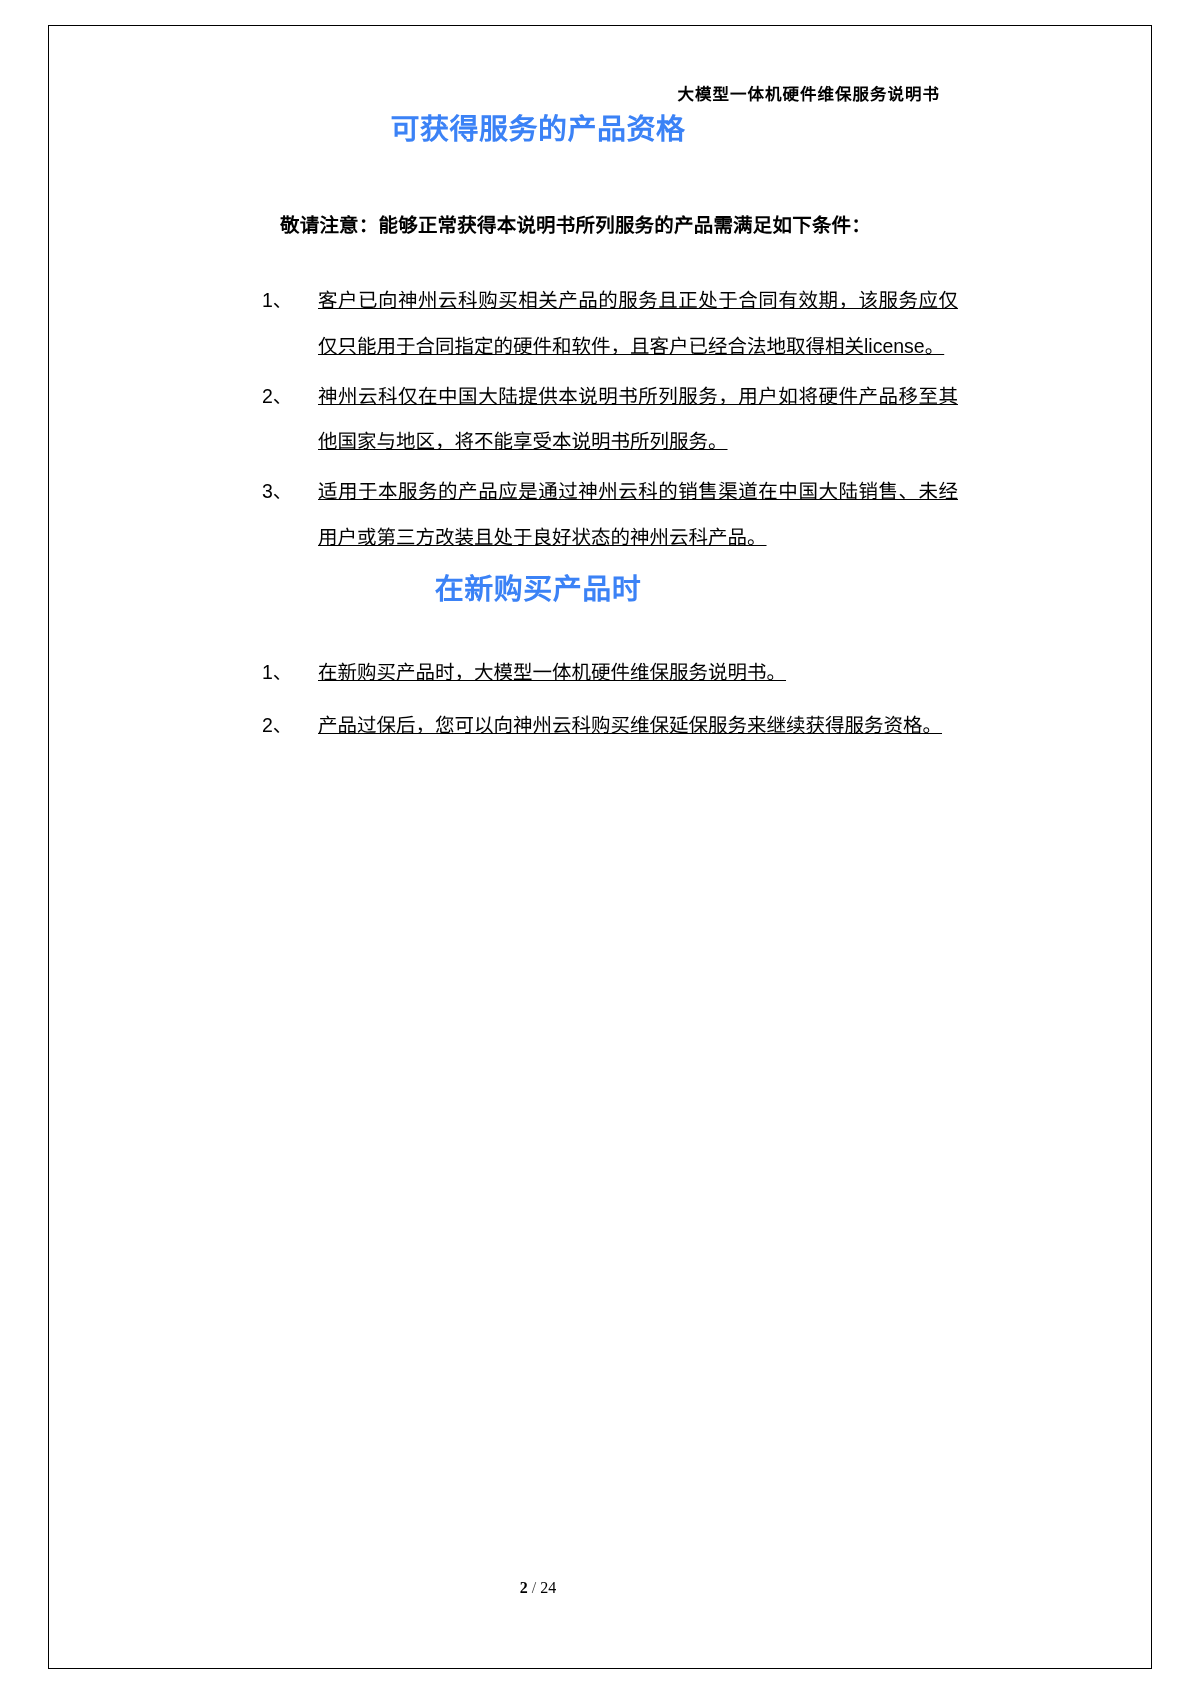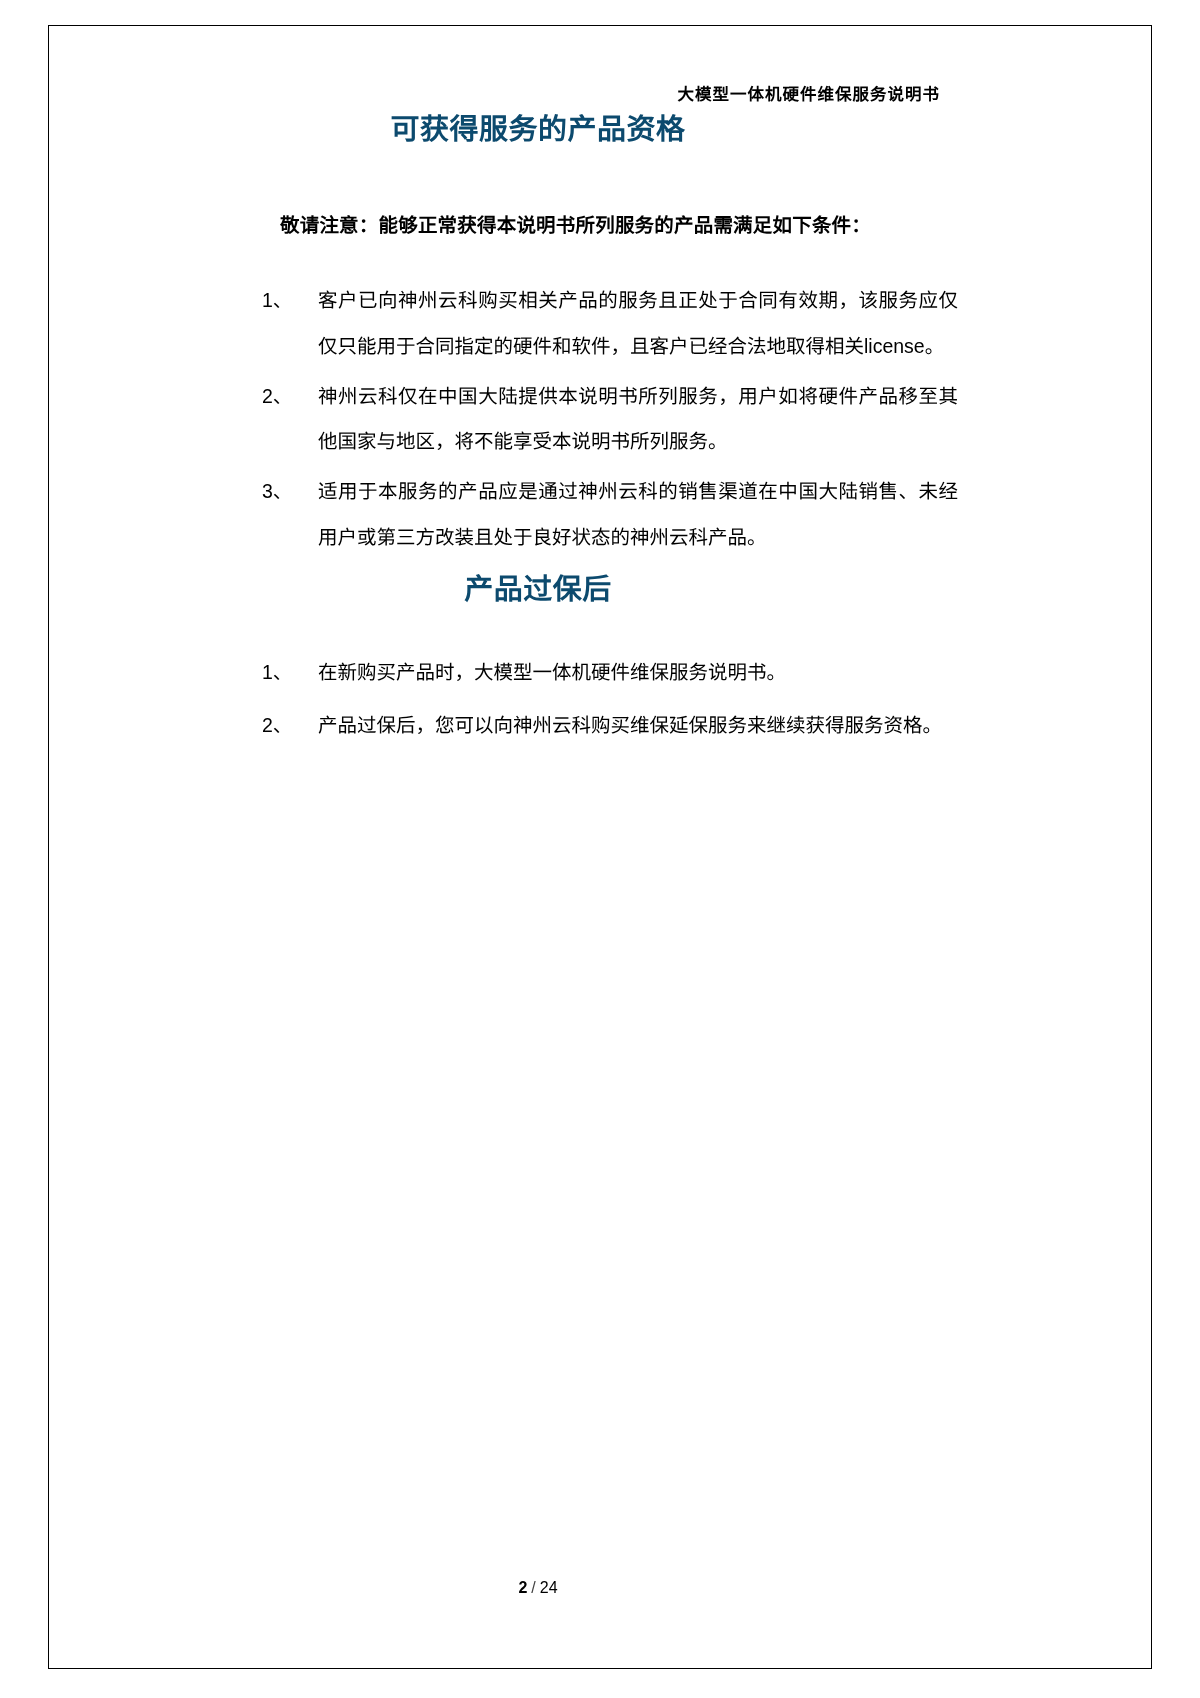--- a/index.html
+++ b/index.html
@@ -45,21 +45,21 @@
     font-family: "DejaVu Serif", "Liberation Serif", serif;
     font-size: 16.5px;
     letter-spacing: 1px;
     color: #000000;
     padding-top: 56px;
     padding-right: 28px;
     font-weight: 600;
   }
   h1.section-title {
     text-align: center;
-    color: #0c4a6e;
+    color: #3b82f6;
     font-size: 29px;
     font-weight: bold;
     margin: 0;
     letter-spacing: 0.5px;
   }
   .title-1 { margin-top: 40px; }
   .title-2 { margin-top: 110px; }
   .lead {
     font-weight: bold;
     font-size: 19.5px;
@@ -89,28 +89,29 @@
     flex: 0 0 56px;
     padding-left: 154px;
     box-sizing: content-box;
     font-size: 19.5px;
   }
   .item-text {
     flex: 1 1 auto;
     padding-right: 10px;
     text-align: justify;
     text-justify: inter-ideograph;
+    text-decoration: underline;
   }
   .footer {
     position: absolute;
     left: 0;
     right: 0;
     bottom: 72px;
     text-align: center;
-    font-family: Liberation Sans, sans-serif;
+    font-family: Liberation Serif, serif;
     font-size: 16px;
   }
   .footer .cur { font-weight: bold; }
   .footer .sep { margin: 0 4px; color: #444; }
 </style>
 </head>
 <body>
 
 <div class="page">
   <div class="page-border"></div>
@@ -131,21 +132,21 @@
       <li class="item">
         <span class="marker">2、</span>
         <span class="item-text">神州云科仅在中国大陆提供本说明书所列服务，用户如将硬件产品移至其他国家与地区，将不能享受本说明书所列服务。</span>
       </li>
       <li class="item">
         <span class="marker">3、</span>
         <span class="item-text">适用于本服务的产品应是通过神州云科的销售渠道在中国大陆销售、未经用户或第三方改装且处于良好状态的神州云科产品。</span>
       </li>
     </ul>
 
-    <h1 class="section-title title-2">产品过保后</h1>
+    <h1 class="section-title title-2">在新购买产品时</h1>
 
 
     <ul class="list list-2">
       <li class="item">
         <span class="marker">1、</span>
         <span class="item-text">在新购买产品时，大模型一体机硬件维保服务说明书。</span>
       </li>
       <li class="item">
         <span class="marker">2、</span>
         <span class="item-text">产品过保后，您可以向神州云科购买维保延保服务来继续获得服务资格。</span>

